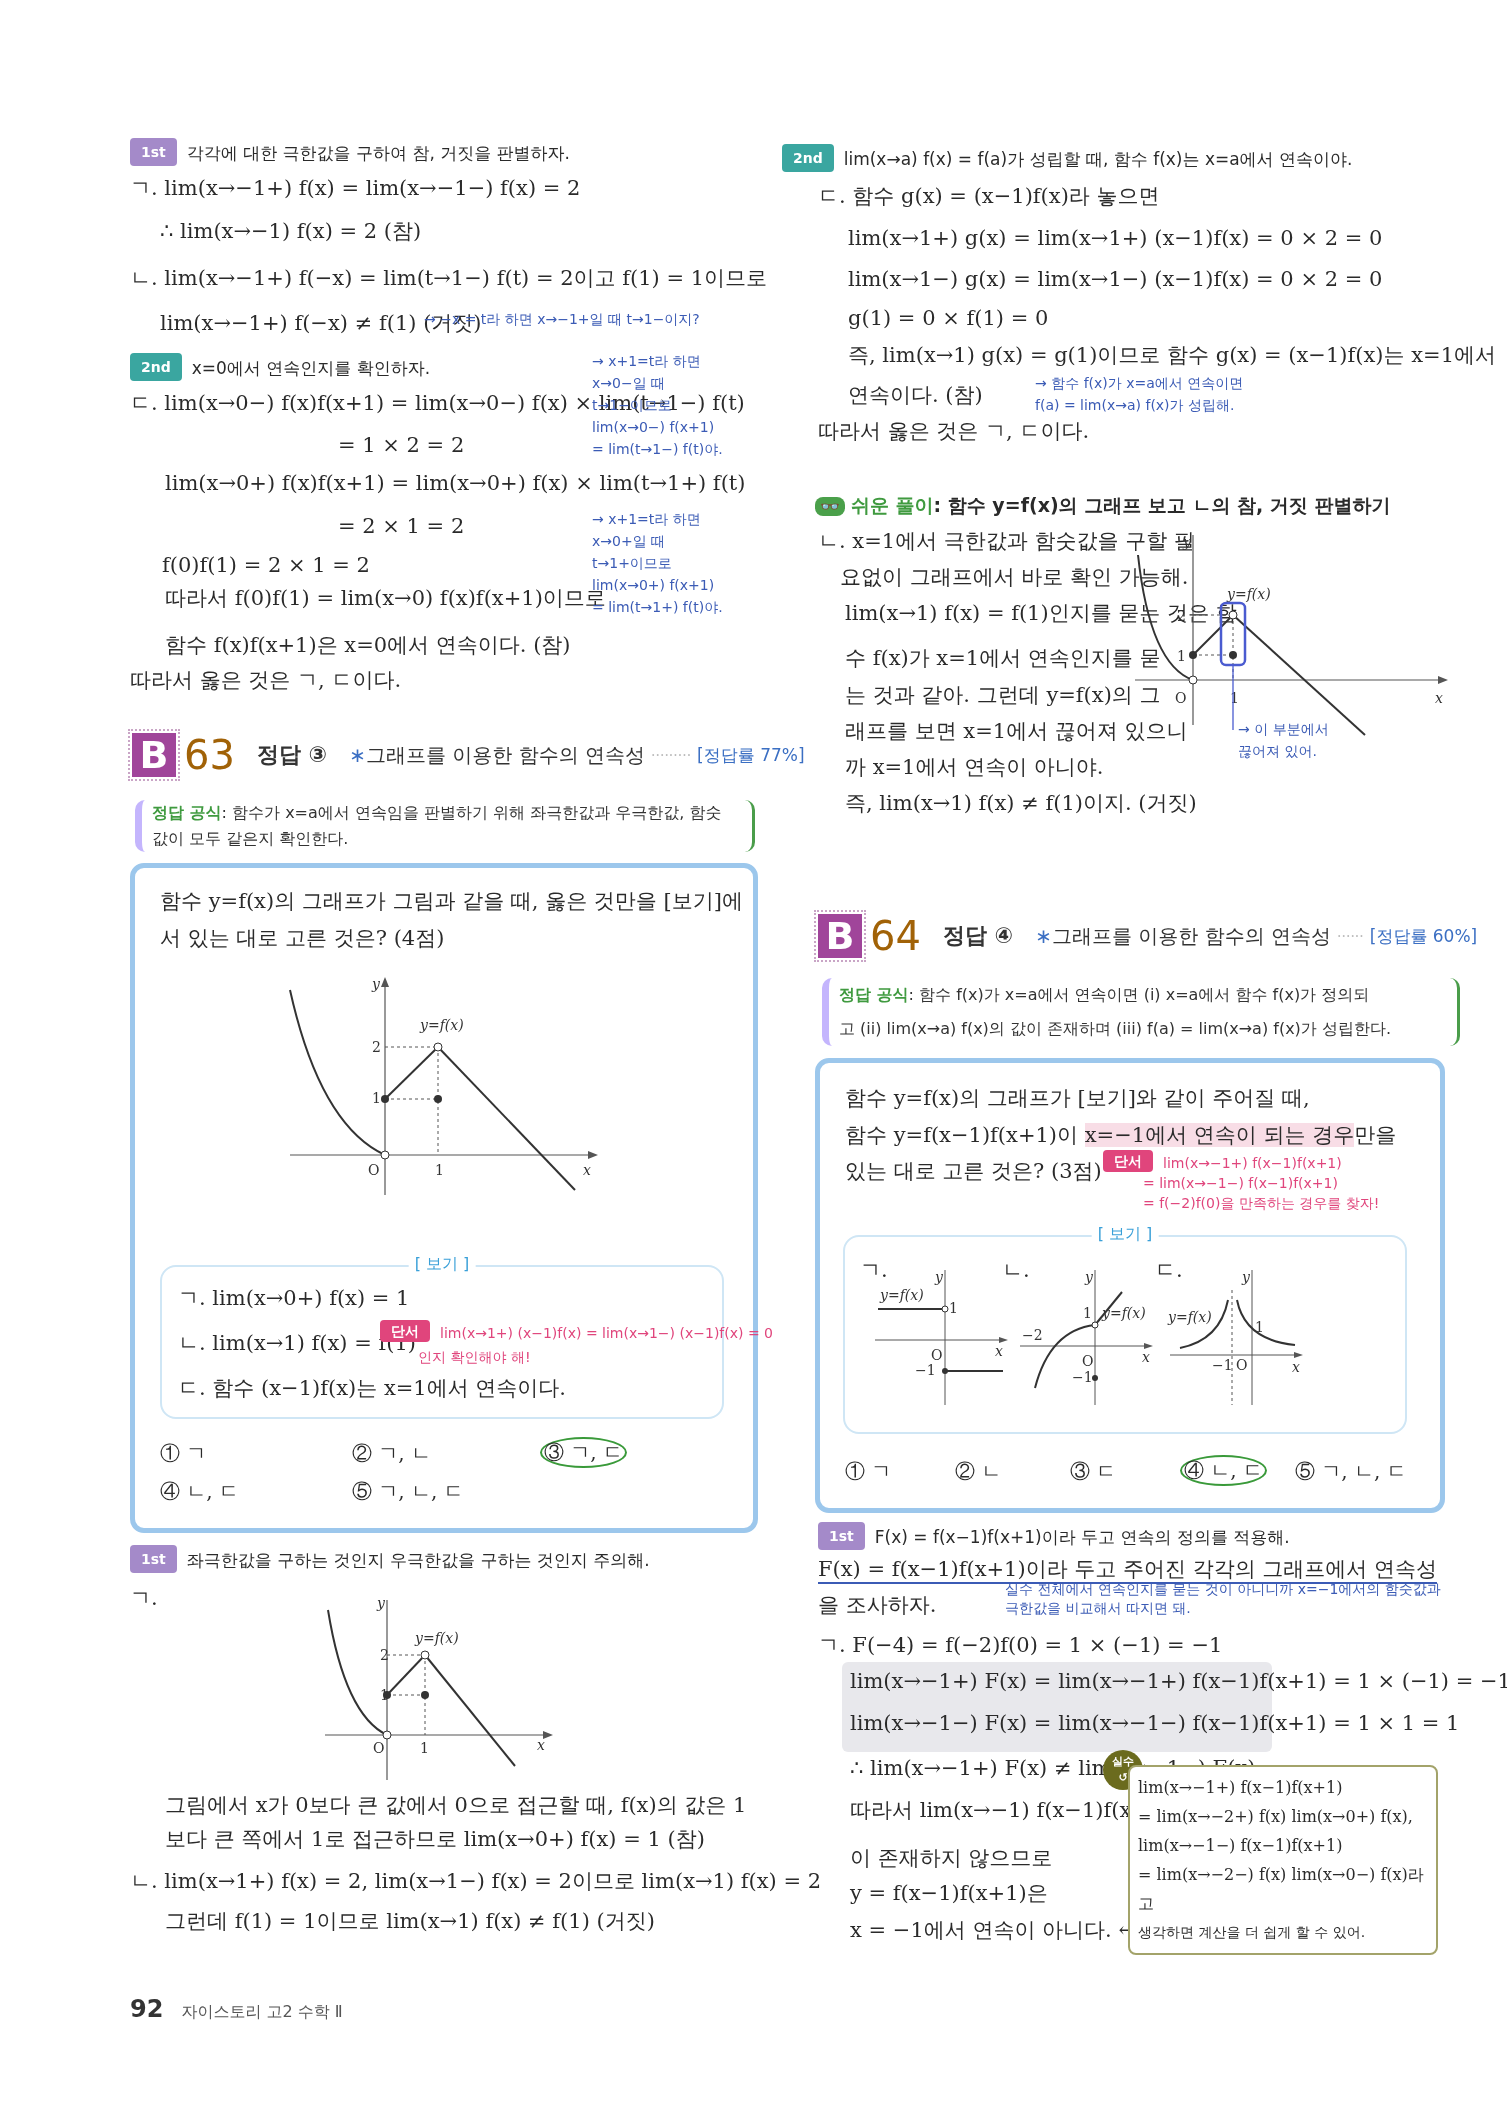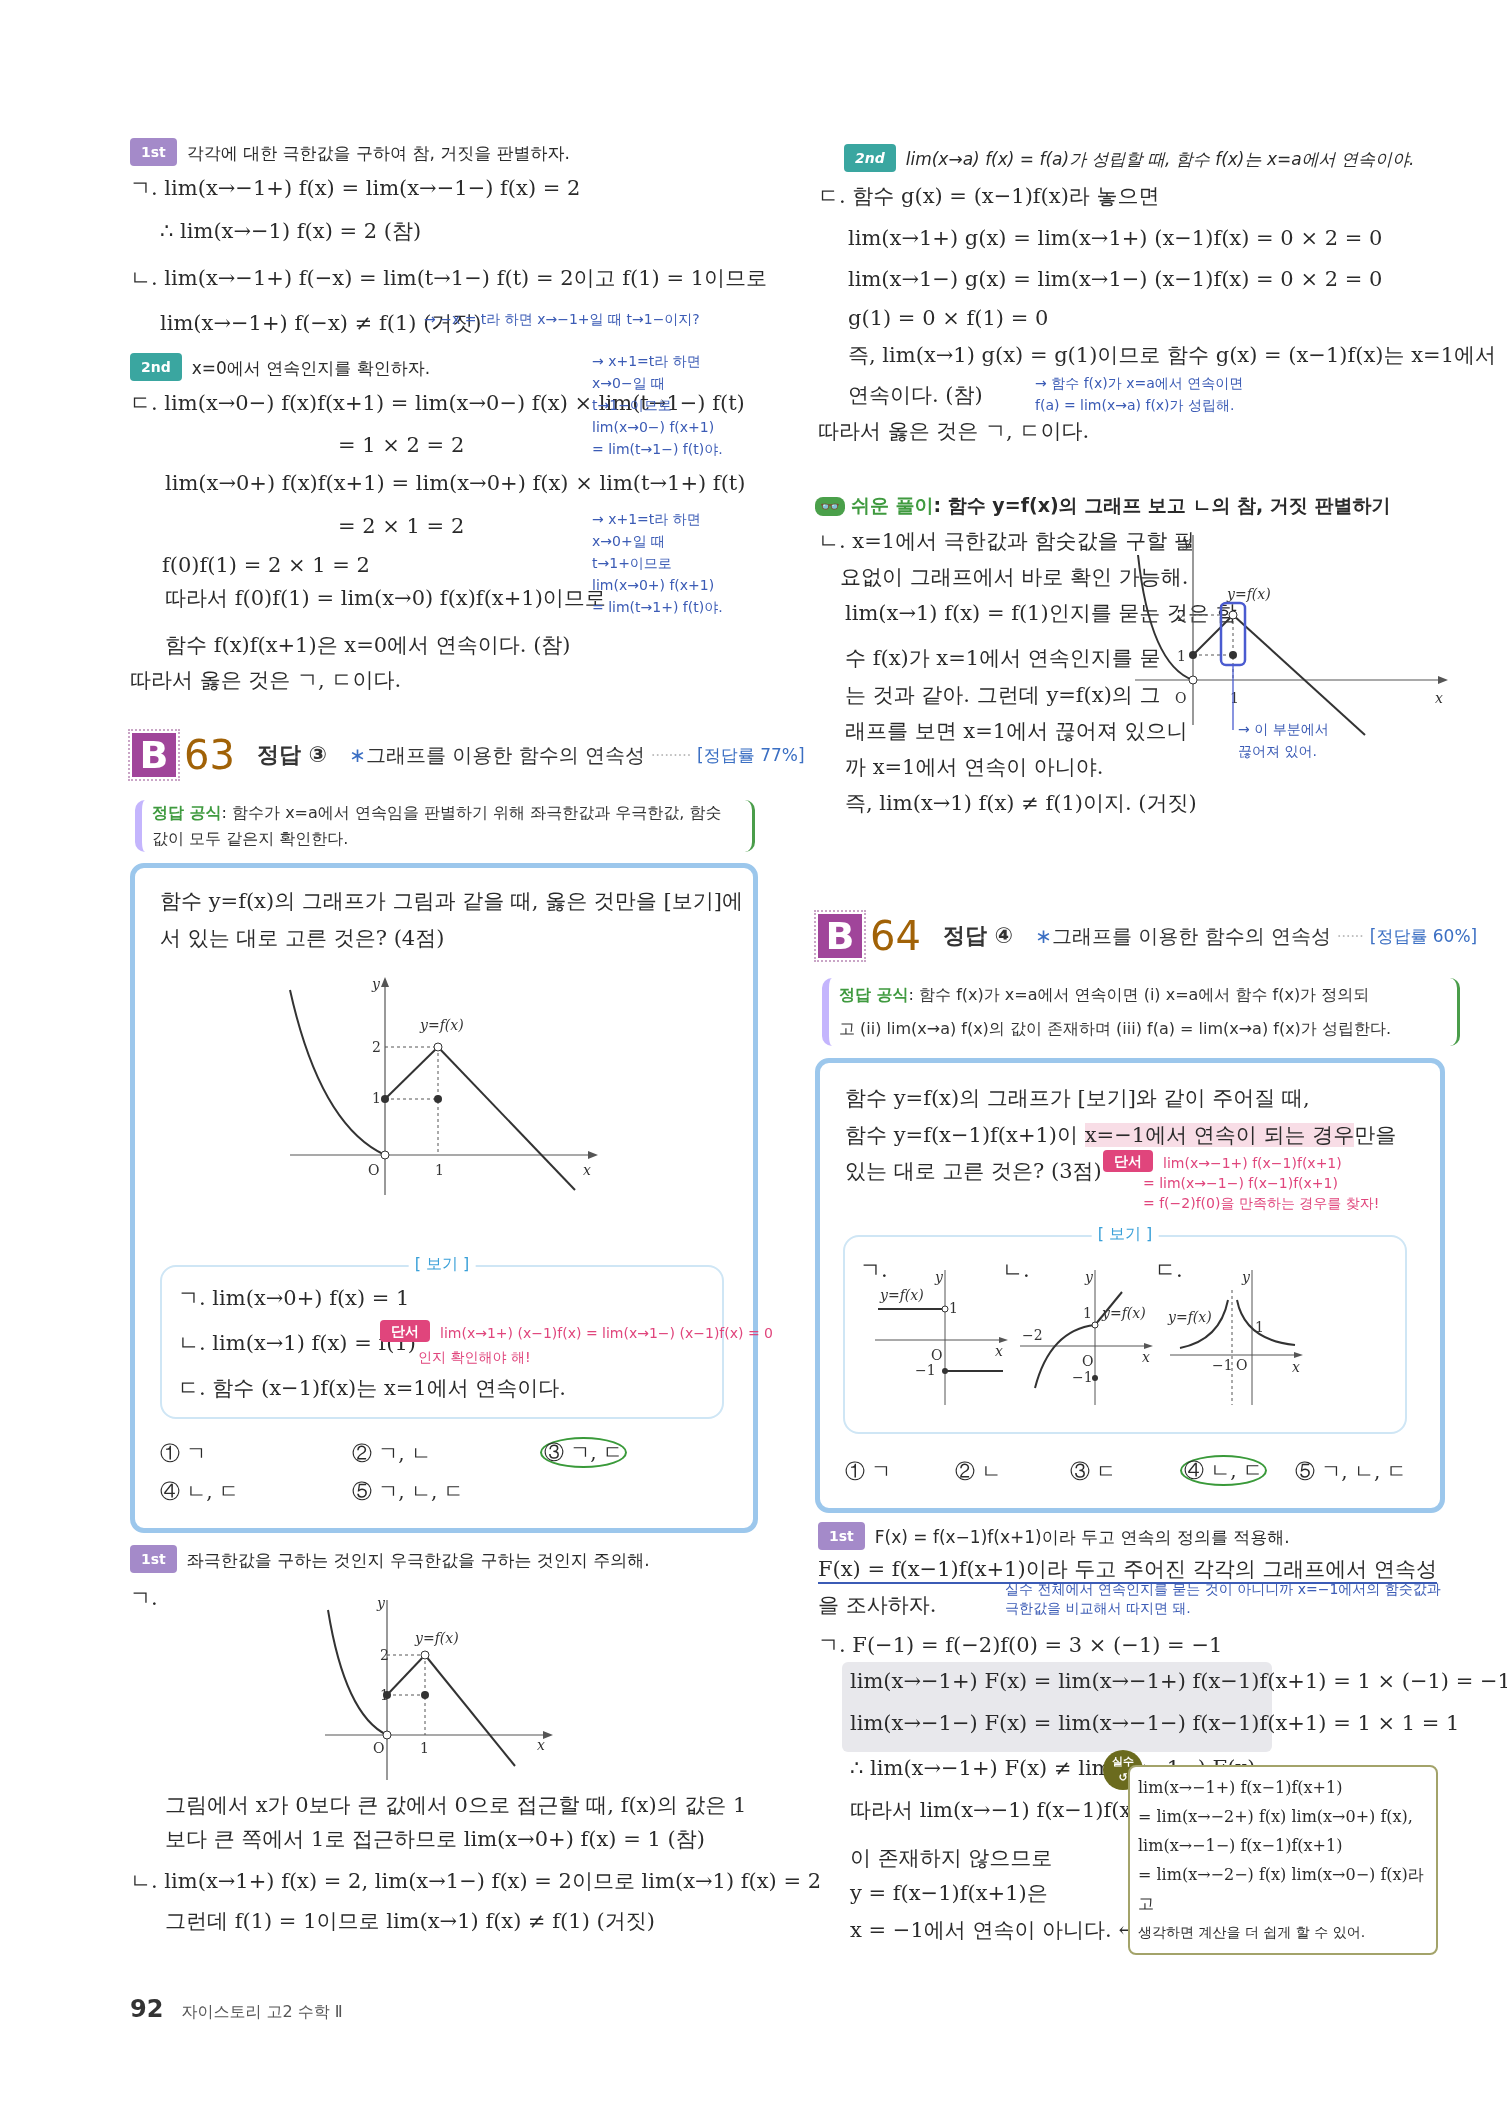--- a/index.html
+++ b/index.html
@@ -162,21 +162,21 @@
   <circle cx="100" cy="55" r="4" fill="#fff" stroke="#333"></circle>
   <circle cx="62" cy="95" r="4" fill="#333"></circle>
   <circle cx="100" cy="95" r="4" fill="#333"></circle>
 </svg>
 
 <div class="line" style="left:165px;top:1792px;">그림에서 x가 0보다 큰 값에서 0으로 접근할 때, f(x)의 값은 1</div>
 <div class="line" style="left:165px;top:1826px;">보다 큰 쪽에서 1로 접근하므로 lim(x→0+) f(x) = 1 (참)</div>
 <div class="line" style="left:130px;top:1868px;">ㄴ. lim(x→1+) f(x) = 2, lim(x→1−) f(x) = 2이므로 lim(x→1) f(x) = 2</div>
 <div class="line" style="left:165px;top:1908px;">그런데 f(1) = 1이므로 lim(x→1) f(x) ≠ f(1) (거짓)</div>
 
-<div class="line sans" style="left:844px;top:144px;font-size:17px;font-style:italic;">
+<div class="line sans" style="left:782px;top:144px;font-size:17px;">
   <span class="badge b2">2nd</span><span>lim(x→a) f(x) = f(a)가 성립할 때, 함수 f(x)는 x=a에서 연속이야.</span>
 </div>
 <div class="line" style="left:818px;top:183px;">ㄷ. 함수 g(x) = (x−1)f(x)라 놓으면</div>
 <div class="line" style="left:848px;top:225px;">lim(x→1+) g(x) = lim(x→1+) (x−1)f(x) = 0 × 2 = 0</div>
 <div class="line" style="left:848px;top:266px;">lim(x→1−) g(x) = lim(x→1−) (x−1)f(x) = 0 × 2 = 0</div>
 <div class="line" style="left:848px;top:305px;">g(1) = 0 × f(1) = 0</div>
 <div class="line" style="left:848px;top:342px;">즉, lim(x→1) g(x) = g(1)이므로 함수 g(x) = (x−1)f(x)는 x=1에서</div>
 <div class="line" style="left:848px;top:382px;">연속이다. (참)</div>
 <div class="note" style="left:1035px;top:372px;">
   <div>→ 함수 f(x)가 x=a에서 연속이면</div>
@@ -312,21 +312,21 @@
 
 <div class="line sans" style="left:818px;top:1522px;font-size:17px;">
   <span class="badge b1">1st</span><span>F(x) = f(x−1)f(x+1)이라 두고 연속의 정의를 적용해.</span>
 </div>
 <div class="line" style="left:818px;top:1556px;border-bottom:2px solid #3b5bb5;">F(x) = f(x−1)f(x+1)이라 두고 주어진 각각의 그래프에서 연속성</div>
 <div class="line" style="left:818px;top:1592px;">을 조사하자.</div>
 <div class="note" style="left:1005px;top:1580px;line-height:19px;">
   <div>실수 전체에서 연속인지를 묻는 것이 아니니까 x=−1에서의 함숫값과</div>
     <div>극한값을 비교해서 따지면 돼.</div>
 </div>
-<div class="line" style="left:818px;top:1632px;">ㄱ. F(−1) = f(−2)f(0) = 3 × (−1) = −1</div>
+<div class="line" style="left:818px;top:1632px;">ㄱ. F(−4) = f(−2)f(0) = 1 × (−1) = −1</div>
 <div class="gray" style="position:absolute;left:842px;top:1662px;width:430px;height:90px;"></div>
 <div class="line" style="left:850px;top:1668px;">lim(x→−1+) F(x) = lim(x→−1+) f(x−1)f(x+1) = 1 × (−1) = −1</div>
 <div class="line" style="left:850px;top:1710px;">lim(x→−1−) F(x) = lim(x→−1−) f(x−1)f(x+1) = 1 × 1 = 1</div>
 <div class="line" style="left:850px;top:1755px;">∴ lim(x→−1+) F(x) ≠ lim(x→−1−) F(x)</div>
 <div class="line" style="left:850px;top:1797px;">따라서 lim(x→−1) f(x−1)f(x+1)</div>
 <div class="line" style="left:850px;top:1845px;">이 존재하지 않으므로</div>
 <div class="line" style="left:850px;top:1880px;">y = f(x−1)f(x+1)은</div>
 <div class="line" style="left:850px;top:1917px;">x = −1에서 연속이 아니다. ← NO!</div>
 
 <div class="mist-badge" style="left:1103px;top:1750px;">

